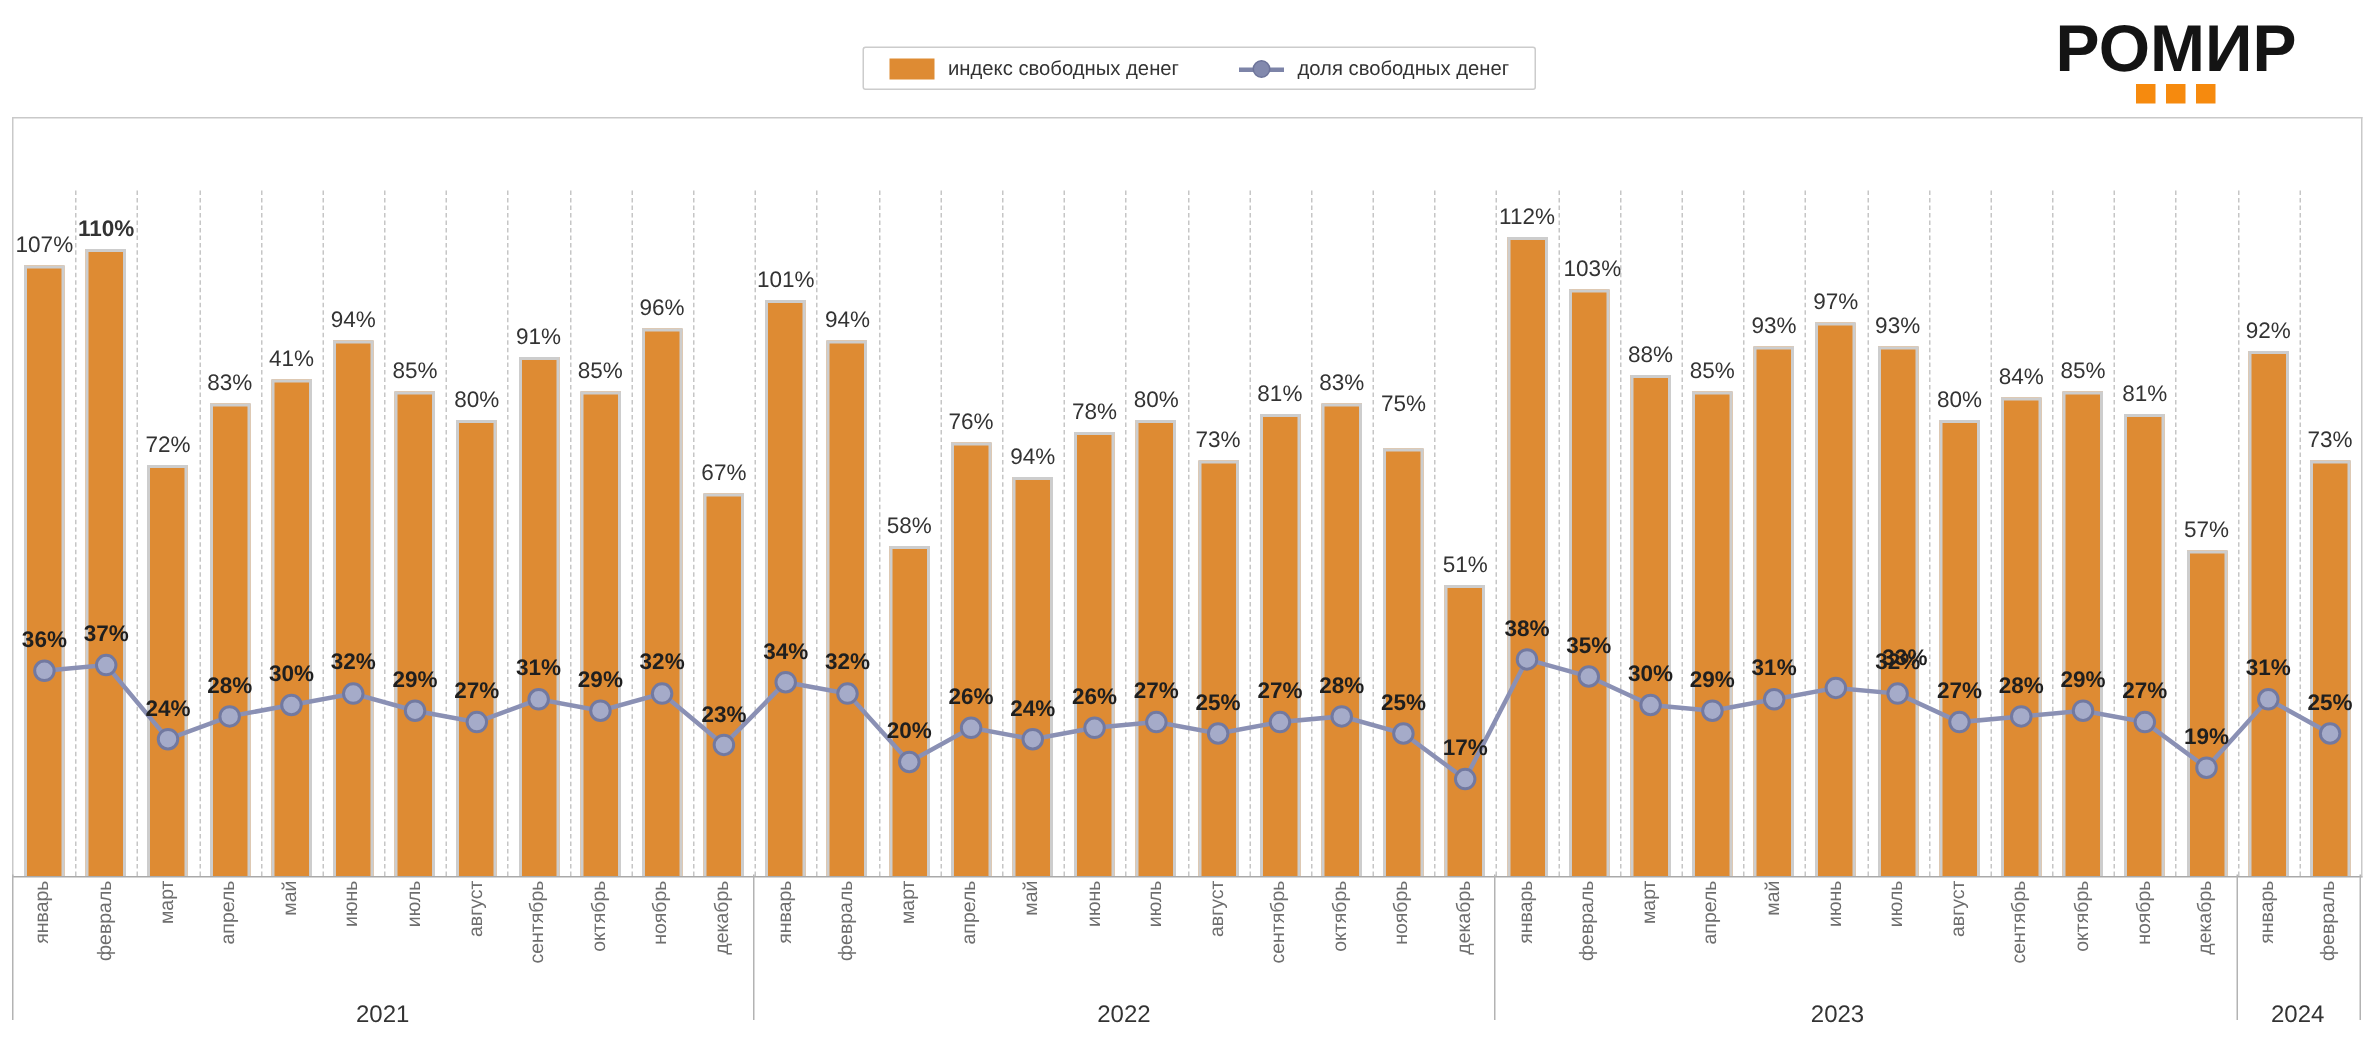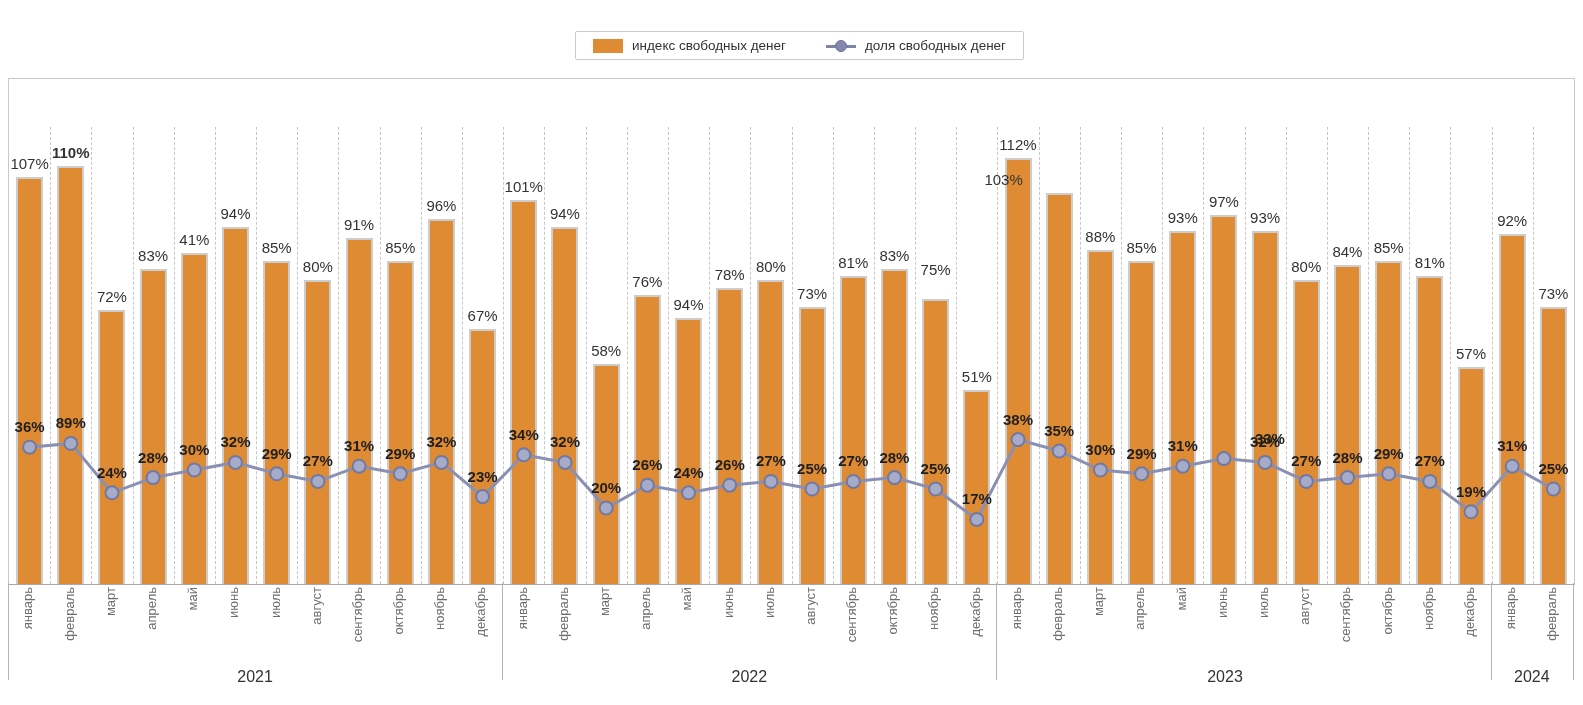--- a/index.html
+++ b/index.html
@@ -61,20 +61,28 @@
     <div class="legend-item">
       <span class="swatch-bar"></span>
       <span>индекс свободных денег</span>
     </div>
     <div class="legend-item">
       <span class="swatch-line"></span>
       <span>доля свободных денег</span>
     </div>
   </div>
 
+  <div class="logo">
+    <div class="logo-text">РОМИР</div>
+    <div class="logo-dots">
+      <span class="logo-dot"></span>
+      <span class="logo-dot"></span>
+      <span class="logo-dot"></span>
+    </div>
+  </div>
 
   <div class="plot" id="plot">
       <div class="grid" style="left: 41.18px;"></div>
       <div class="grid" style="left: 82.37px;"></div>
       <div class="grid" style="left: 123.55px;"></div>
       <div class="grid" style="left: 164.74px;"></div>
       <div class="grid" style="left: 205.92px;"></div>
       <div class="grid" style="left: 247.11px;"></div>
       <div class="grid" style="left: 288.29px;"></div>
       <div class="grid" style="left: 329.47px;"></div>
@@ -151,21 +159,21 @@
       <div class="bar-label" style="left: 813.68px; width: 61.18px; bottom: 312.8px;">81%</div>
       <div class="bar" style="left: 871.96px; width: 27px; height: 315.4px;"></div>
       <div class="bar-label" style="left: 854.87px; width: 61.18px; bottom: 320.4px;">83%</div>
       <div class="bar" style="left: 913.14px; width: 27px; height: 285px;"></div>
       <div class="bar-label" style="left: 896.05px; width: 61.18px; bottom: 306px;">75%</div>
       <div class="bar" style="left: 954.33px; width: 27px; height: 193.8px;"></div>
       <div class="bar-label" style="left: 937.24px; width: 61.18px; bottom: 198.8px;">51%</div>
       <div class="bar" style="left: 995.51px; width: 27px; height: 425.6px;"></div>
       <div class="bar-label" style="left: 978.42px; width: 61.18px; bottom: 430.6px;">112%</div>
       <div class="bar" style="left: 1036.7px; width: 27px; height: 391.4px;"></div>
-      <div class="bar-label" style="left: 964px; width: 61.18px; bottom: 396.4px;">103%</div>
+      <div class="bar-label" style="left: 1022px; width: 61.18px; bottom: 396.4px;">103%</div>
       <div class="bar" style="left: 1077.88px; width: 27px; height: 334.4px;"></div>
       <div class="bar-label" style="left: 1060.79px; width: 61.18px; bottom: 339.4px;">88%</div>
       <div class="bar" style="left: 1119.07px; width: 27px; height: 323px;"></div>
       <div class="bar-label" style="left: 1101.97px; width: 61.18px; bottom: 328px;">85%</div>
       <div class="bar" style="left: 1160.25px; width: 27px; height: 353.4px;"></div>
       <div class="bar-label" style="left: 1143.16px; width: 61.18px; bottom: 358.4px;">93%</div>
       <div class="bar" style="left: 1201.43px; width: 27px; height: 368.6px;"></div>
       <div class="bar-label" style="left: 1184.34px; width: 61.18px; bottom: 373.6px;">97%</div>
       <div class="bar" style="left: 1242.62px; width: 27px; height: 353.4px;"></div>
       <div class="bar-label" style="left: 1225.53px; width: 61.18px; bottom: 358.4px;">93%</div>
@@ -218,21 +226,21 @@
         <circle cx="1256.1" cy="383.4" r="6.5" fill="#a5abc9" stroke="#7279a0" stroke-width="2"></circle>
         <circle cx="1297.3" cy="402.4" r="6.5" fill="#a5abc9" stroke="#7279a0" stroke-width="2"></circle>
         <circle cx="1338.5" cy="398.6" r="6.5" fill="#a5abc9" stroke="#7279a0" stroke-width="2"></circle>
         <circle cx="1379.7" cy="394.8" r="6.5" fill="#a5abc9" stroke="#7279a0" stroke-width="2"></circle>
         <circle cx="1420.9" cy="402.4" r="6.5" fill="#a5abc9" stroke="#7279a0" stroke-width="2"></circle>
         <circle cx="1462.0" cy="432.8" r="6.5" fill="#a5abc9" stroke="#7279a0" stroke-width="2"></circle>
         <circle cx="1503.2" cy="387.2" r="6.5" fill="#a5abc9" stroke="#7279a0" stroke-width="2"></circle>
         <circle cx="1544.4" cy="410.0" r="6.5" fill="#a5abc9" stroke="#7279a0" stroke-width="2"></circle>
       </svg>
       <div class="line-label" style="left: -9.41px; width: 60px; bottom: 148.8px;">36%</div>
-      <div class="line-label" style="left: 31.78px; width: 60px; bottom: 152.6px;">89%</div>
+      <div class="line-label" style="left: 31.78px; width: 60px; bottom: 152.6px;">37%</div>
       <div class="line-label" style="left: 72.96px; width: 60px; bottom: 103.2px;">24%</div>
       <div class="line-label" style="left: 114.14px; width: 60px; bottom: 118.4px;">28%</div>
       <div class="line-label" style="left: 155.33px; width: 60px; bottom: 126px;">30%</div>
       <div class="line-label" style="left: 196.51px; width: 60px; bottom: 133.6px;">32%</div>
       <div class="line-label" style="left: 237.7px; width: 60px; bottom: 122.2px;">29%</div>
       <div class="line-label" style="left: 278.88px; width: 60px; bottom: 114.6px;">27%</div>
       <div class="line-label" style="left: 320.07px; width: 60px; bottom: 129.8px;">31%</div>
       <div class="line-label" style="left: 361.25px; width: 60px; bottom: 122.2px;">29%</div>
       <div class="line-label" style="left: 402.43px; width: 60px; bottom: 133.6px;">32%</div>
       <div class="line-label" style="left: 443.62px; width: 60px; bottom: 99.4px;">23%</div>

